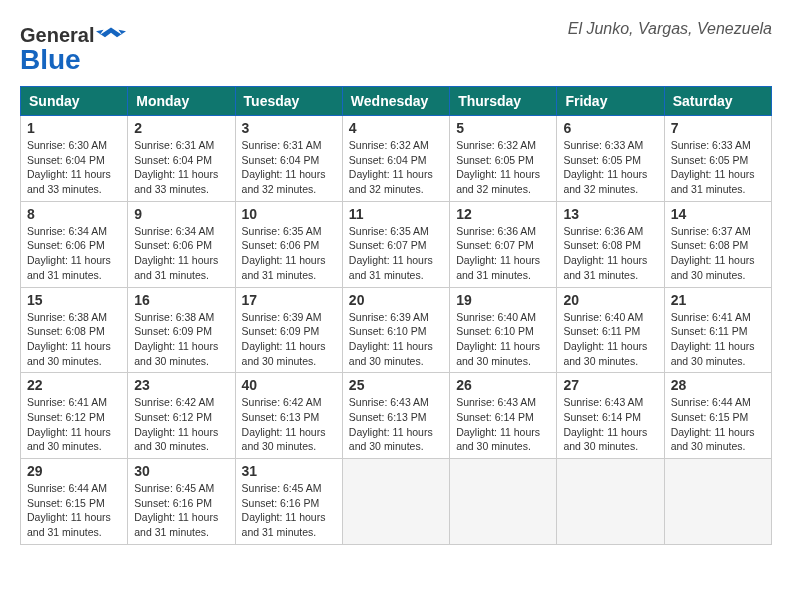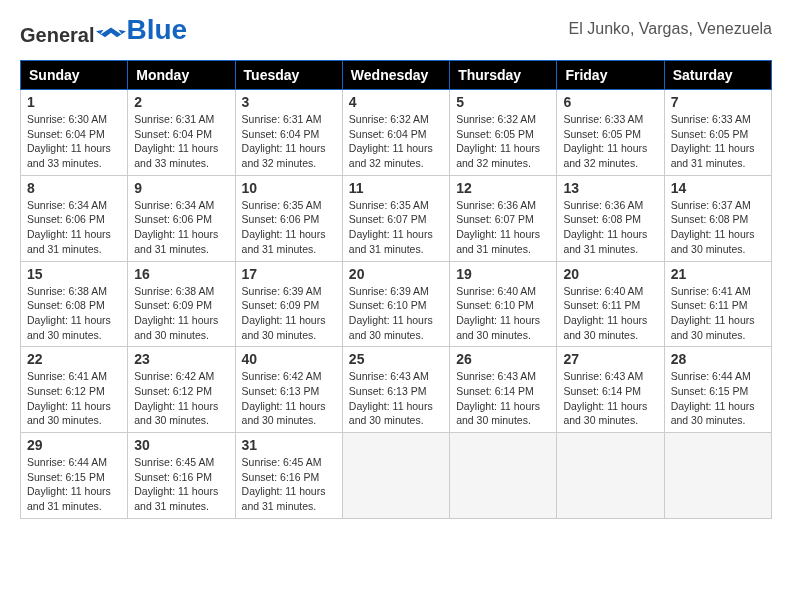--- a/index.html
+++ b/index.html
@@ -11,21 +11,21 @@
       padding: 20px;
     }
     .header {
       display: flex;
       justify-content: space-between;
       align-items: flex-start;
       margin-bottom: 10px;
     }
     .logo {
       display: flex;
-      flex-direction: row;
+      flex-direction: column;
       align-items: flex-start;
     }
     .logo-text {
       display: flex;
       align-items: center;
       font-size: 22px;
       font-weight: bold;
       color: #333;
     }
     .logo-general { color: #333; font-size: 20px; }
@@ -37,28 +37,29 @@
     }
     .title-block { text-align: right; }
     .month-title {
       font-size: 36px;
       font-weight: bold;
       color: #333;
     }
     .location {
       font-size: 16px;
       color: #555;
+      font-style: italic;
     }
     .calendar {
       width: 100%;
       border-collapse: collapse;
       border: 1px solid #ccc;
     }
     .calendar th {
-      background: #000000;
+      background: #0f766e;
       color: #fff;
       text-align: left;
       padding: 6px 8px;
       font-size: 14px;
       border: 1px solid #1565c0;
     }
     .calendar td {
       border: 1px solid #ccc;
       vertical-align: top;
       padding: 4px 6px;

